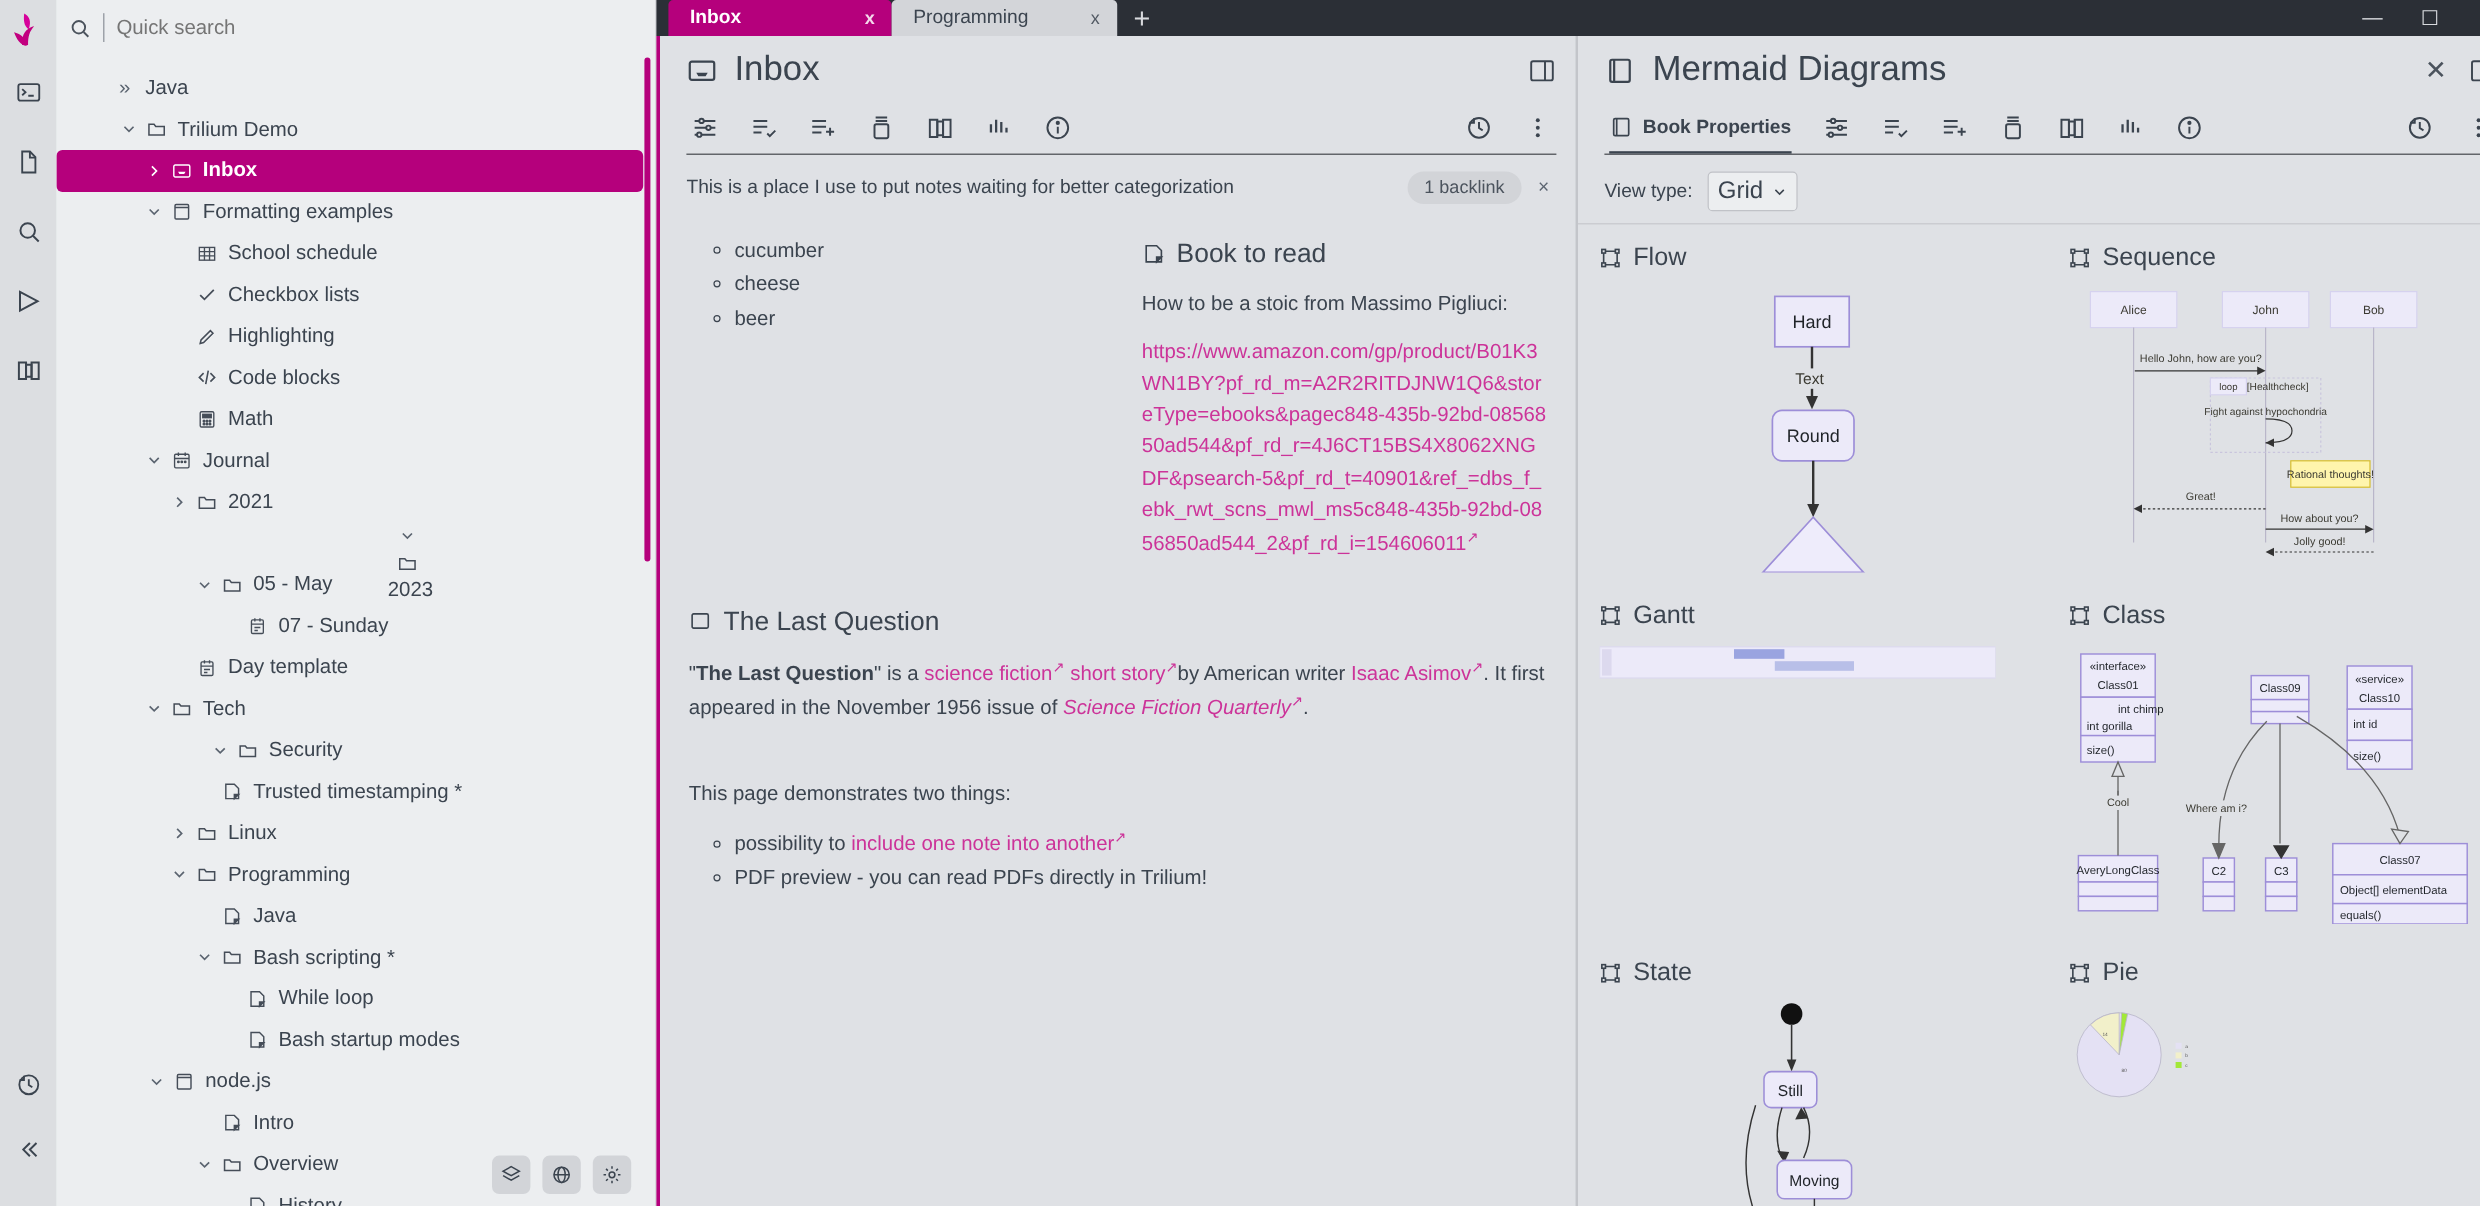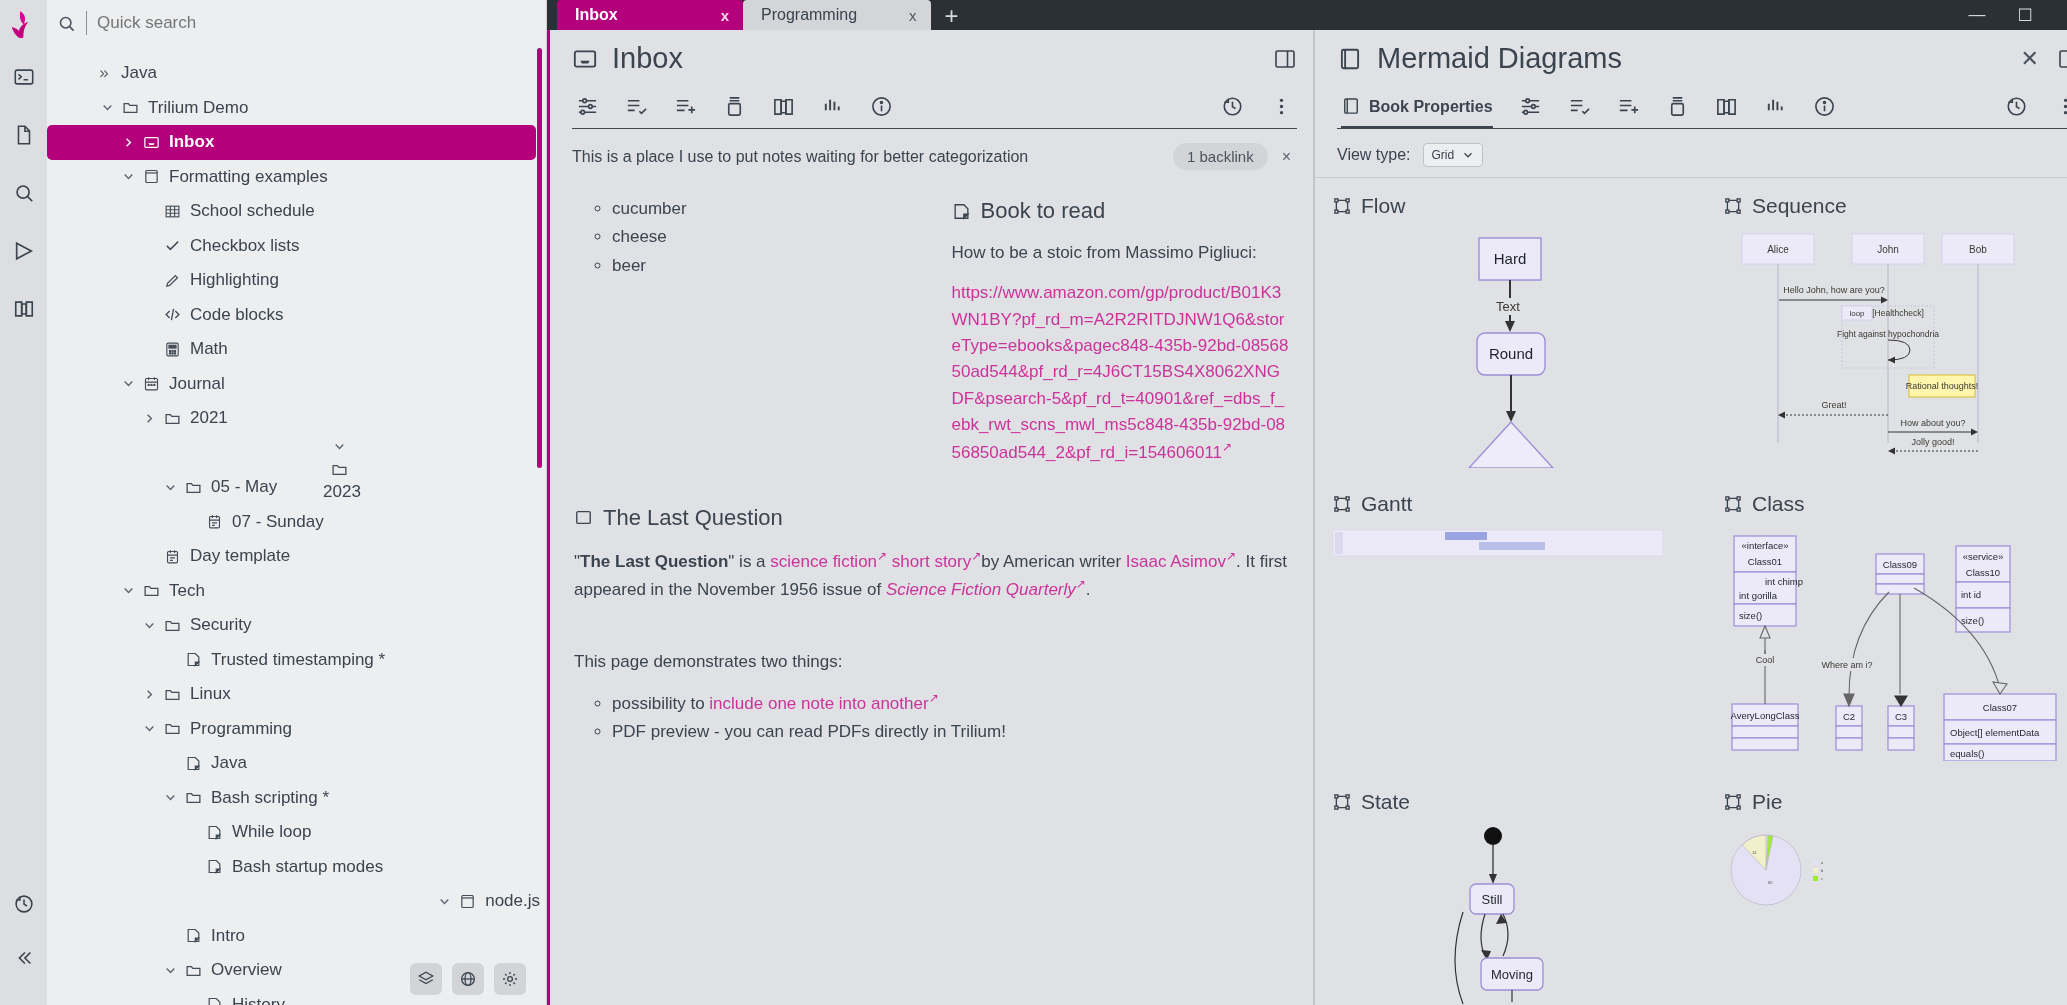--- a/index.html
+++ b/index.html
@@ -116,21 +116,21 @@
   a.lnk { color:#cc3399; text-decoration:none; word-break:break-all; }
   .extico { font-size:12px; vertical-align:super; }
   .para { margin:6px 0 14px 0; }
   .blk { margin-top:34px; }
 
   
   .viewtype { display:flex; align-items:center; gap:12px; padding:14px 22px 10px 22px; font-size:16px;
      border-bottom:1px solid #c6c8cd; }
   .sel {
     background:#eceef0; border:1px solid #c0c2c7; border-radius:4px;
-    padding:4px 8px; font-size:12px; display:flex; align-items:center; gap:8px; color:#3b444f;
+    padding:4px 8px; font-size:20px; display:flex; align-items:center; gap:8px; color:#3b444f;
   }
   .bookgrid { flex:1; overflow:hidden; padding:6px 0 0 0; position:relative; }
   .bookrow { display:flex; }
   .bookcell { flex:1; min-width:0; padding:10px 18px 6px 18px; position:relative; }
   .cardtitle { display:flex; align-items:center; gap:10px; font-size:21px; color:#3b444f; margin-bottom:10px; }
   .cardtitle .ico { color:#3b444f; display:flex; }
   .cardbody { height:248px; position:relative; }
 
   svg { display:block; }
 </style>
@@ -386,21 +386,21 @@
                 <path d="M5 8.5l7 7 7-7"></path>
               </svg>
             </span>
             <span class="ti">
               <svg width="17" height="17" viewBox="0 0 24 24" fill="none" stroke="currentColor" stroke-width="1.8">
                 <path d="M3 6.5h6l2 2.5h10V19H3z"></path>
               </svg>
             </span>
             <span class="tl">Tech</span>
           </div>
-          <div class="trow" style="padding-left: 91px;">
+          <div class="trow" style="padding-left: 91px; margin-left: 34px;">
             <span class="tw">
               <svg width="13" height="13" viewBox="0 0 24 24" fill="none" stroke="currentColor" stroke-width="2.6">
                 <path d="M5 8.5l7 7 7-7"></path>
               </svg>
             </span>
             <span class="ti">
               <svg width="17" height="17" viewBox="0 0 24 24" fill="none" stroke="currentColor" stroke-width="1.8">
                 <path d="M3 6.5h6l2 2.5h10V19H3z"></path>
               </svg>
             </span>
@@ -478,21 +478,21 @@
           <div class="trow" style="padding-left: 133px;">
             <span class="tw"></span>
             <span class="ti">
               <svg width="17" height="17" viewBox="0 0 24 24" fill="none" stroke="currentColor" stroke-width="1.7">
                 <path d="M4.5 3.5h10l5 5v12h-15z"></path>
                 <path d="M14.5 20.5l5-5h-5z" fill="currentColor"></path>
               </svg>
             </span>
             <span class="tl">Bash startup modes</span>
           </div>
-          <div class="trow" style="padding-left: 72px; justify-content: flex-end;">
+          <div class="trow" style="padding-left: 72px;">
             <span class="tw">
               <svg width="13" height="13" viewBox="0 0 24 24" fill="none" stroke="currentColor" stroke-width="2.6">
                 <path d="M5 8.5l7 7 7-7"></path>
               </svg>
             </span>
             <span class="ti">
               <svg width="17" height="17" viewBox="0 0 24 24" fill="none" stroke="currentColor" stroke-width="1.7">
                 <rect x="4" y="3.5" width="16" height="17" rx="1.3"></rect>
                 <path d="M4 7h16"></path>
               </svg>

